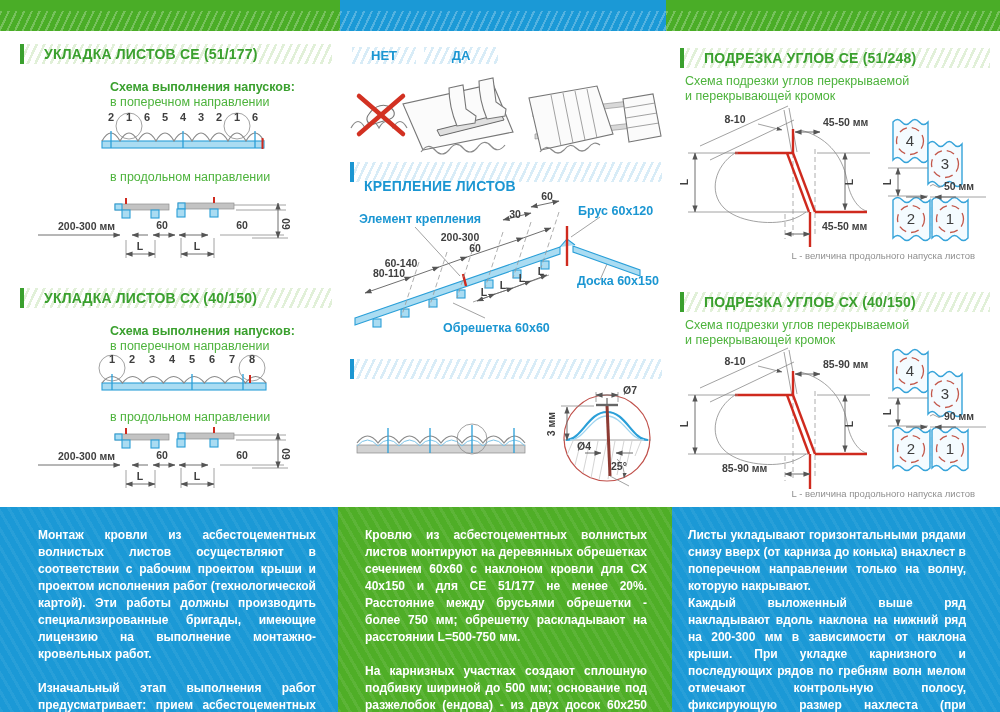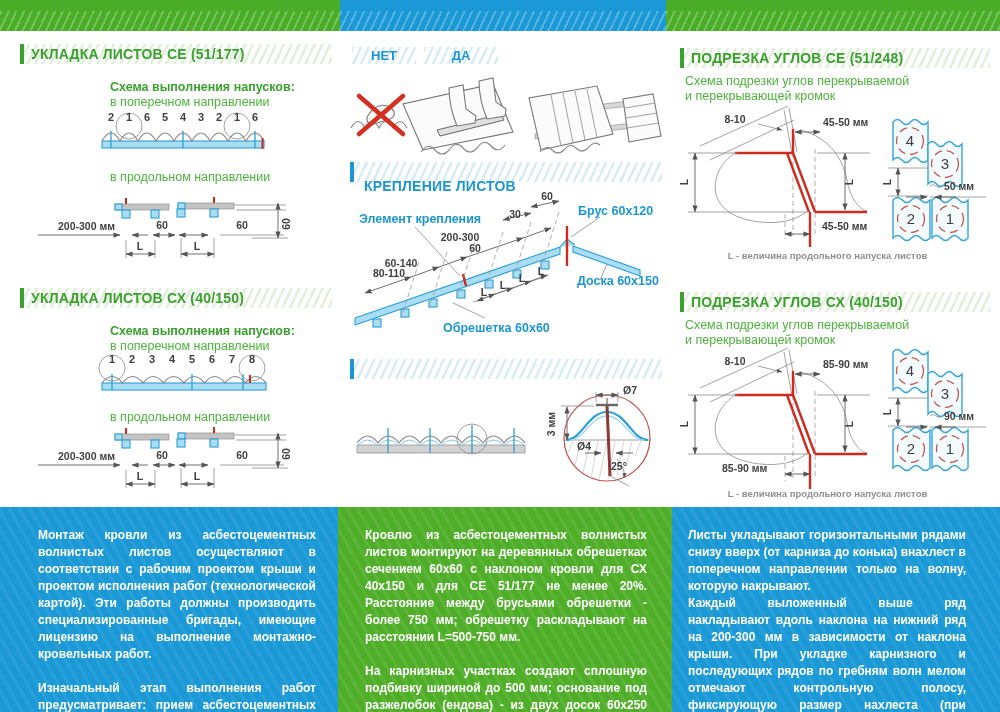--- a/index.html
+++ b/index.html
@@ -15,29 +15,29 @@
      background-image:repeating-linear-gradient(115deg,rgba(255,255,255,.25) 0 2px,rgba(0,0,0,0) 2px 7px);}
   .tb-blue .solid{background:#1b99d6;}
   .tb-blue .stripe{background:#1b99d6;
      background-image:repeating-linear-gradient(115deg,rgba(255,255,255,.25) 0 2px,rgba(0,0,0,0) 2px 7px);}
   
   .hg,.hb{height:20px;display:flex;align-items:center;}
   .hg{background:repeating-linear-gradient(115deg,#e1f0d8 0 2.5px,#ffffff 2.5px 7px);}
   .hb{background:repeating-linear-gradient(115deg,#d8ecf7 0 2.5px,#ffffff 2.5px 7px);}
   .hg .bar{width:4px;height:20px;background:#3aa02e;}
   .hb .bar{width:4px;height:20px;background:#1b96d2;}
-  .hg .ht{color:#3aa02e;font-weight:bold;font-size:14px;padding-left:7px;letter-spacing:.2px;white-space:nowrap;}
+  .hg .ht{color:#3aa02e;font-weight:bold;font-size:14px;padding-left:7px;letter-spacing:.2px;white-space:nowrap;margin-left:13px;}
   .hb .ht{color:#1b96d2;font-weight:bold;font-size:14px;padding-left:10px;letter-spacing:.2px;white-space:nowrap;margin-top:27px;}
   
   .tg-b{color:#3aa02e;font-weight:bold;font-size:12.5px;line-height:15px;}
   .tg{color:#4db33c;font-size:12.5px;line-height:15px;}
   .chip{background:repeating-linear-gradient(115deg,#d8ecf7 0 2.5px,#ffffff 2.5px 7px);
         color:#1b96d2;font-weight:bold;font-size:13px;height:17px;
         display:flex;align-items:center;justify-content:center;text-align:right;}
-  .cap{color:#8f8f8f;font-size:9.5px;text-align:center;font-weight:bold;}
+  .cap{color:#8f8f8f;font-size:9.5px;text-align:right;}
   
   .fband{top:507px;height:205px;}
   .fb-blue{background:#1b99d6;
      background-image:repeating-linear-gradient(60deg,rgba(255,255,255,.06) 0 3px,rgba(0,0,0,0) 3px 9px);}
   .fb-green{background:#4fae27;
      background-image:repeating-linear-gradient(60deg,rgba(255,255,255,.08) 0 3px,rgba(0,0,0,0) 3px 9px);}
   .ftxt{color:#ffffff;font-size:12px;font-weight:bold;line-height:17px;text-align:justify;}
   .ftxt p{margin:0;}
   .ftxt p + p{margin-top:17px;}
   .ftxt.tight p + p{margin-top:0;}

